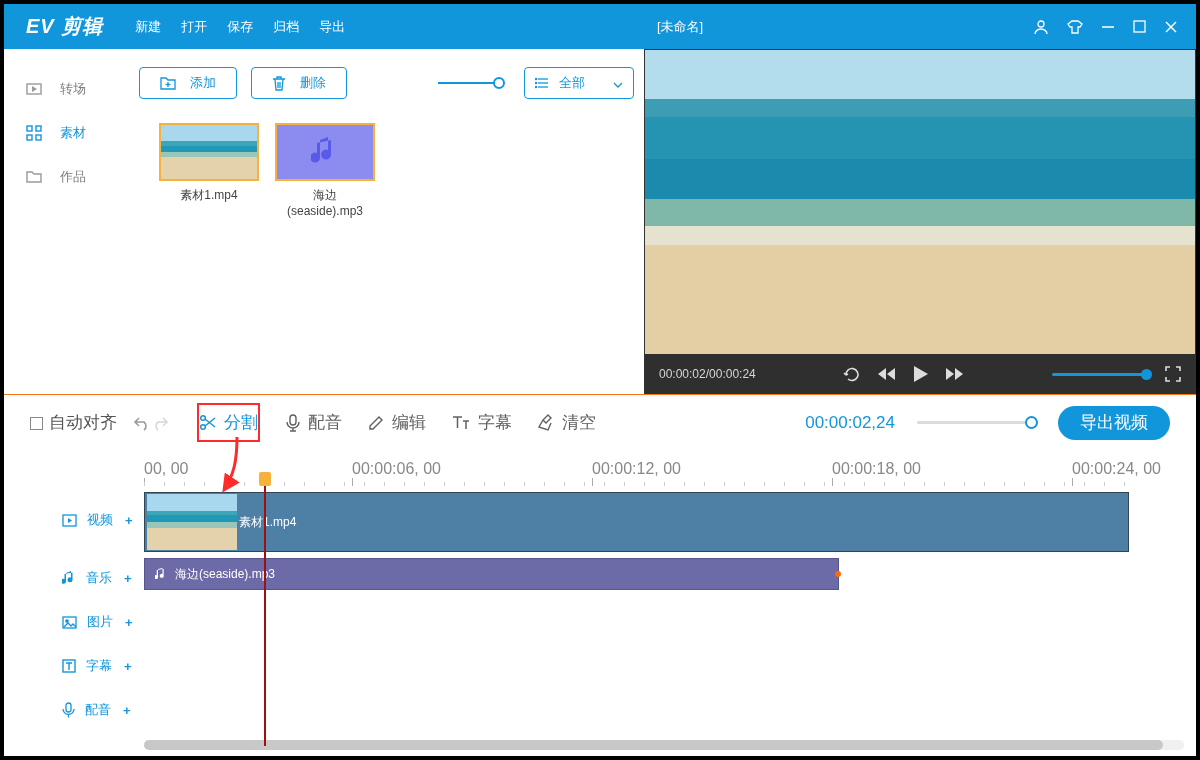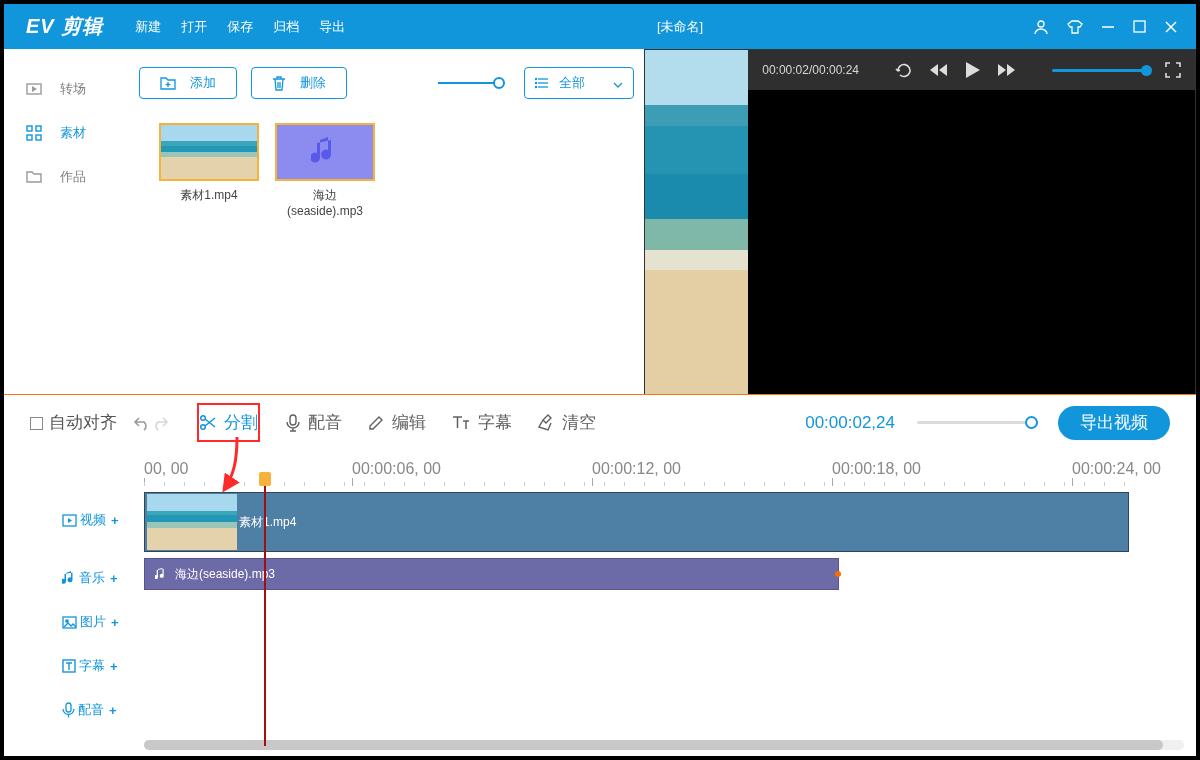--- a/index.html
+++ b/index.html
@@ -31,41 +31,41 @@
   .filter-sel{width:110px;height:32px;border:1px solid #1296db;border-radius:4px;color:#1296db;display:flex;align-items:center;gap:10px;padding:0 10px;font-size:13px;cursor:pointer}
   .filter-sel .arrow{margin-left:auto}
 
   .asset-grid{display:flex;gap:16px;padding:24px 20px}
   .asset{width:100px;text-align:center;font-size:12px;color:#444;cursor:pointer}
   .asset .thumb{width:100px;height:58px;border:2px solid #f6b23a;margin-bottom:6px;position:relative;overflow:hidden}
   .beach{background:linear-gradient(to bottom,#a8d8ee 0%,#a8d8ee 30%,#3aa6b8 30%,#3aa6b8 38%,#2198b5 38%,#2198b5 50%,#99c6b8 50%,#99c6b8 60%,#e3d2ab 60%,#e3d2ab 100%)}
   .audio-thumb{background:#8c8cf0;display:flex;align-items:center;justify-content:center}
 
   
-  .preview{width:552px;height:346px;border:1px solid #333;background:#000;display:flex;flex-direction:row}
+  .preview{width:552px;height:346px;border:1px solid #333;background:#000;display:flex;flex-direction:column}
   .preview-canvas{flex:1;background:linear-gradient(to bottom,#b3dcec 0%,#b3dcec 16%,#3d9db4 16%,#3d9db4 22%,#2494b2 22%,#2494b2 36%,#1a8aad 36%,#1a8aad 49%,#7fb8a8 49%,#7fb8a8 58%,#e5e2d0 58%,#e5e2d0 64%,#e3cfa3 64%,#e3cfa3 100%)}
   .player-bar{height:40px;background:#2f2f2f;display:flex;align-items:center;color:#d7d7d7;font-size:12px;padding:0 14px;gap:18px}
   .player-bar .spacer{flex:1}
   .playbtn{cursor:pointer}
   .pb-track{width:95px;height:3px;background:#1296db;border-radius:2px;position:relative}
   .pb-knob{position:absolute;right:-5px;top:-4px;width:11px;height:11px;border-radius:50%;background:#1296db}
 
   
   .editbar{height:56px;border-top:1px solid #f97316;display:flex;align-items:center;padding:0 26px;gap:0;font-size:17px;color:#555}
   .ebtn{display:flex;align-items:center;gap:8px;padding:6px 0;cursor:pointer;color:#606060}
   .ebtn.red{border:2px solid #ff2a2a;color:#1296db}
   .tslider{width:115px;height:3px;background:#dcdcdc;border-radius:2px;position:relative;margin:0 22px}
   .tslider .tknob{position:absolute;right:-6px;top:-5px;width:13px;height:13px;border-radius:50%;border:2px solid #1296db;background:#fff}
   .export-btn{background:#1296db;color:#fff;border-radius:20px;height:34px;padding:0 22px;display:flex;align-items:center;cursor:pointer;margin-left:4px}
   .timecode{color:#1296db;margin-left:auto}
 
   
   .timeline{flex:1;display:flex;overflow:hidden;position:relative}
   .track-labels{width:140px;padding-top:40px}
-  .tlabel{height:32px;display:flex;align-items:center;gap:3px;padding-left:58px;color:#1296db;font-size:13px;margin-bottom:12px;cursor:pointer}
+  .tlabel{height:32px;display:flex;align-items:center;gap:10px;padding-left:58px;color:#1296db;font-size:13px;margin-bottom:12px;cursor:pointer}
   .tlabel.v{height:60px}
   .tlabel .plus{color:#1296db;font-weight:bold;margin-left:2px}
   .track-area{flex:1;position:relative;padding-top:10px}
   .ruler{height:30px;position:relative;font-size:16px;color:#888}
   .ruler .major{position:absolute;top:0}
   .ruler .major::after{content:"";position:absolute;left:0;top:18px;width:1px;height:8px;background:#aaa}
   .ruler .minor{position:absolute;top:22px;width:1px;height:4px;background:#ccc}
   .playhead{position:absolute;top:30px;bottom:10px;width:2px;background:#a01010;left:120px;z-index:5}
   .playhead::before{content:"";position:absolute;top:-8px;left:-5px;width:12px;height:14px;background:#f6b23a;border-radius:2px}
   .arrow-anno{position:absolute;left:135px;top:-26px;pointer-events:none;z-index:10}

